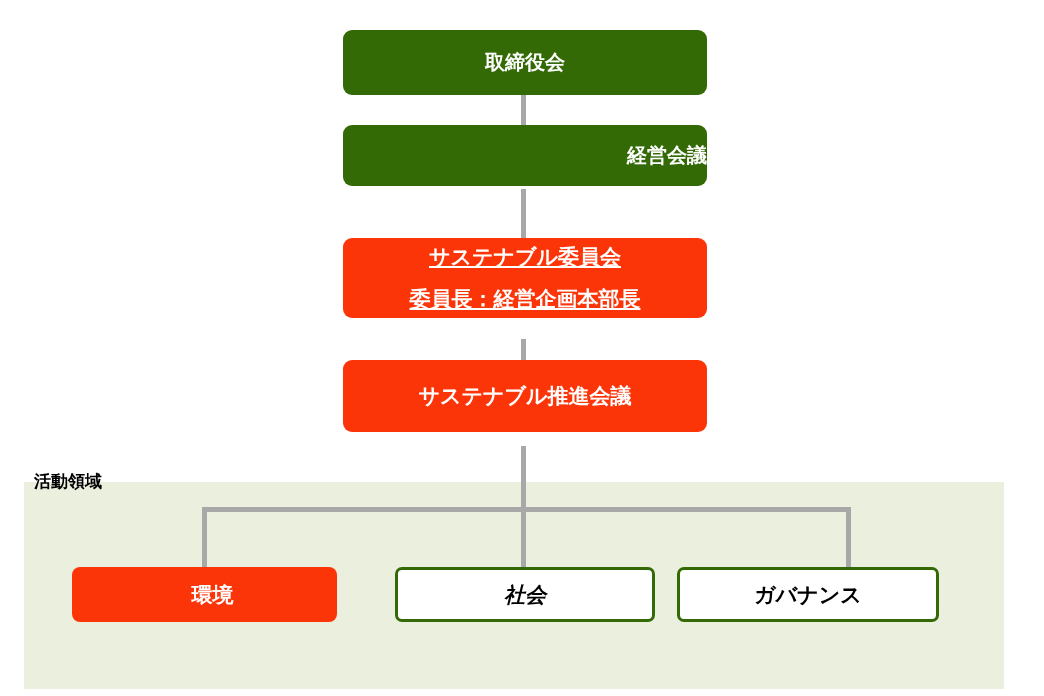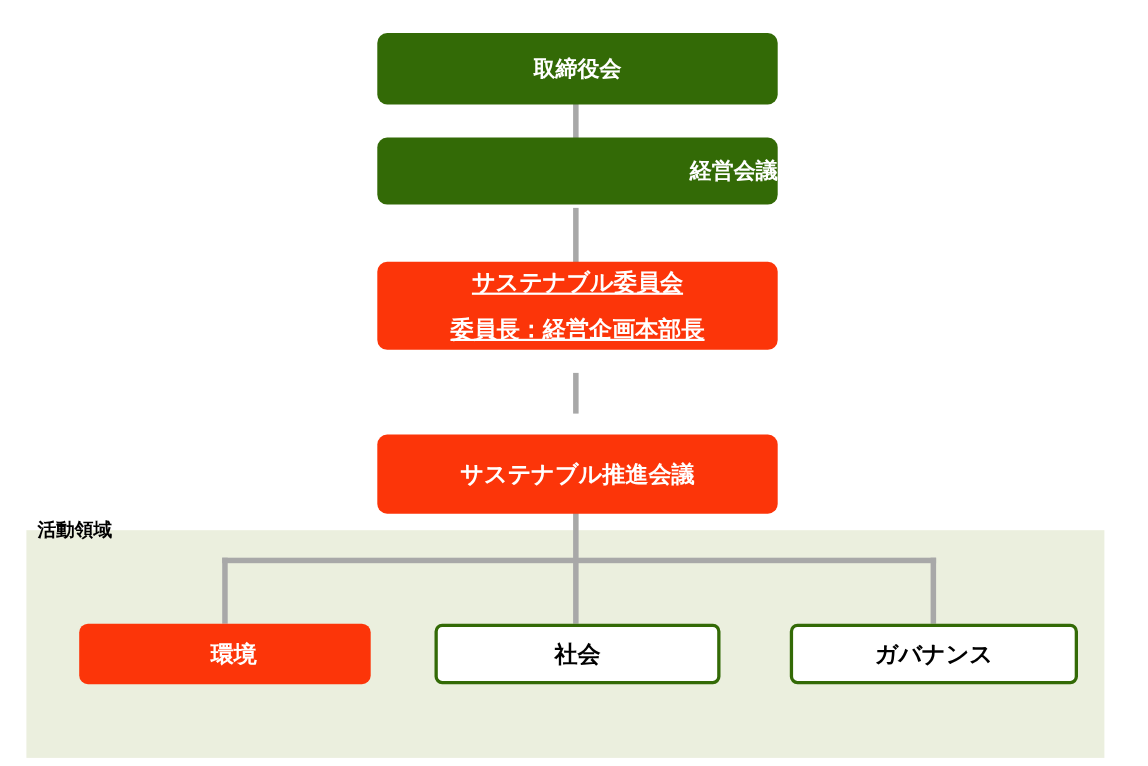--- a/index.html
+++ b/index.html
@@ -119,29 +119,29 @@
 
   <div class="node green" style="top:125px; height:61px;align-items:flex-end;">
     <span>経営会議</span>
   </div>
 
   <div class="node red" style="top:238px; height:80px;text-decoration:underline;">
     <span>サステナブル委員会</span>
     <span class="line2">委員長：経営企画本部長</span>
   </div>
 
-  <div class="node red" style="top:395px; height:72px;">
+  <div class="node red" style="top:360px; height:72px;">
     <span>サステナブル推進会議</span>
   </div>
 
   <div class="leaf red" style="left:72px; width:265px;">
     <span>環境</span>
   </div>
 
-  <div class="leaf outline" style="left:395px; width:260px;">
+  <div class="leaf outline" style="left:395px; width:260px;font-style:italic;">
     <span>社会</span>
   </div>
 
-  <div class="leaf outline" style="left:718px; width:262px;">
+  <div class="leaf outline" style="left:677px; width:262px;">
     <span>ガバナンス</span>
   </div>
 
 </div>
 
 </body></html>

